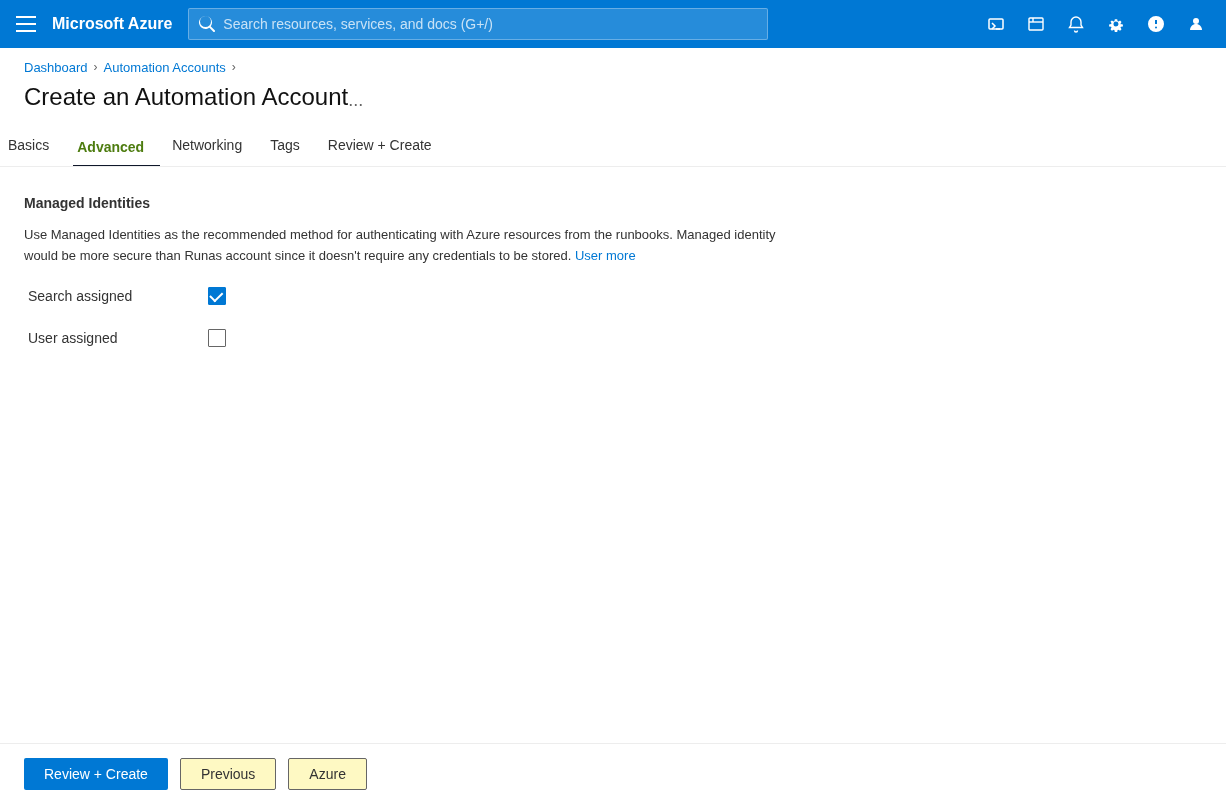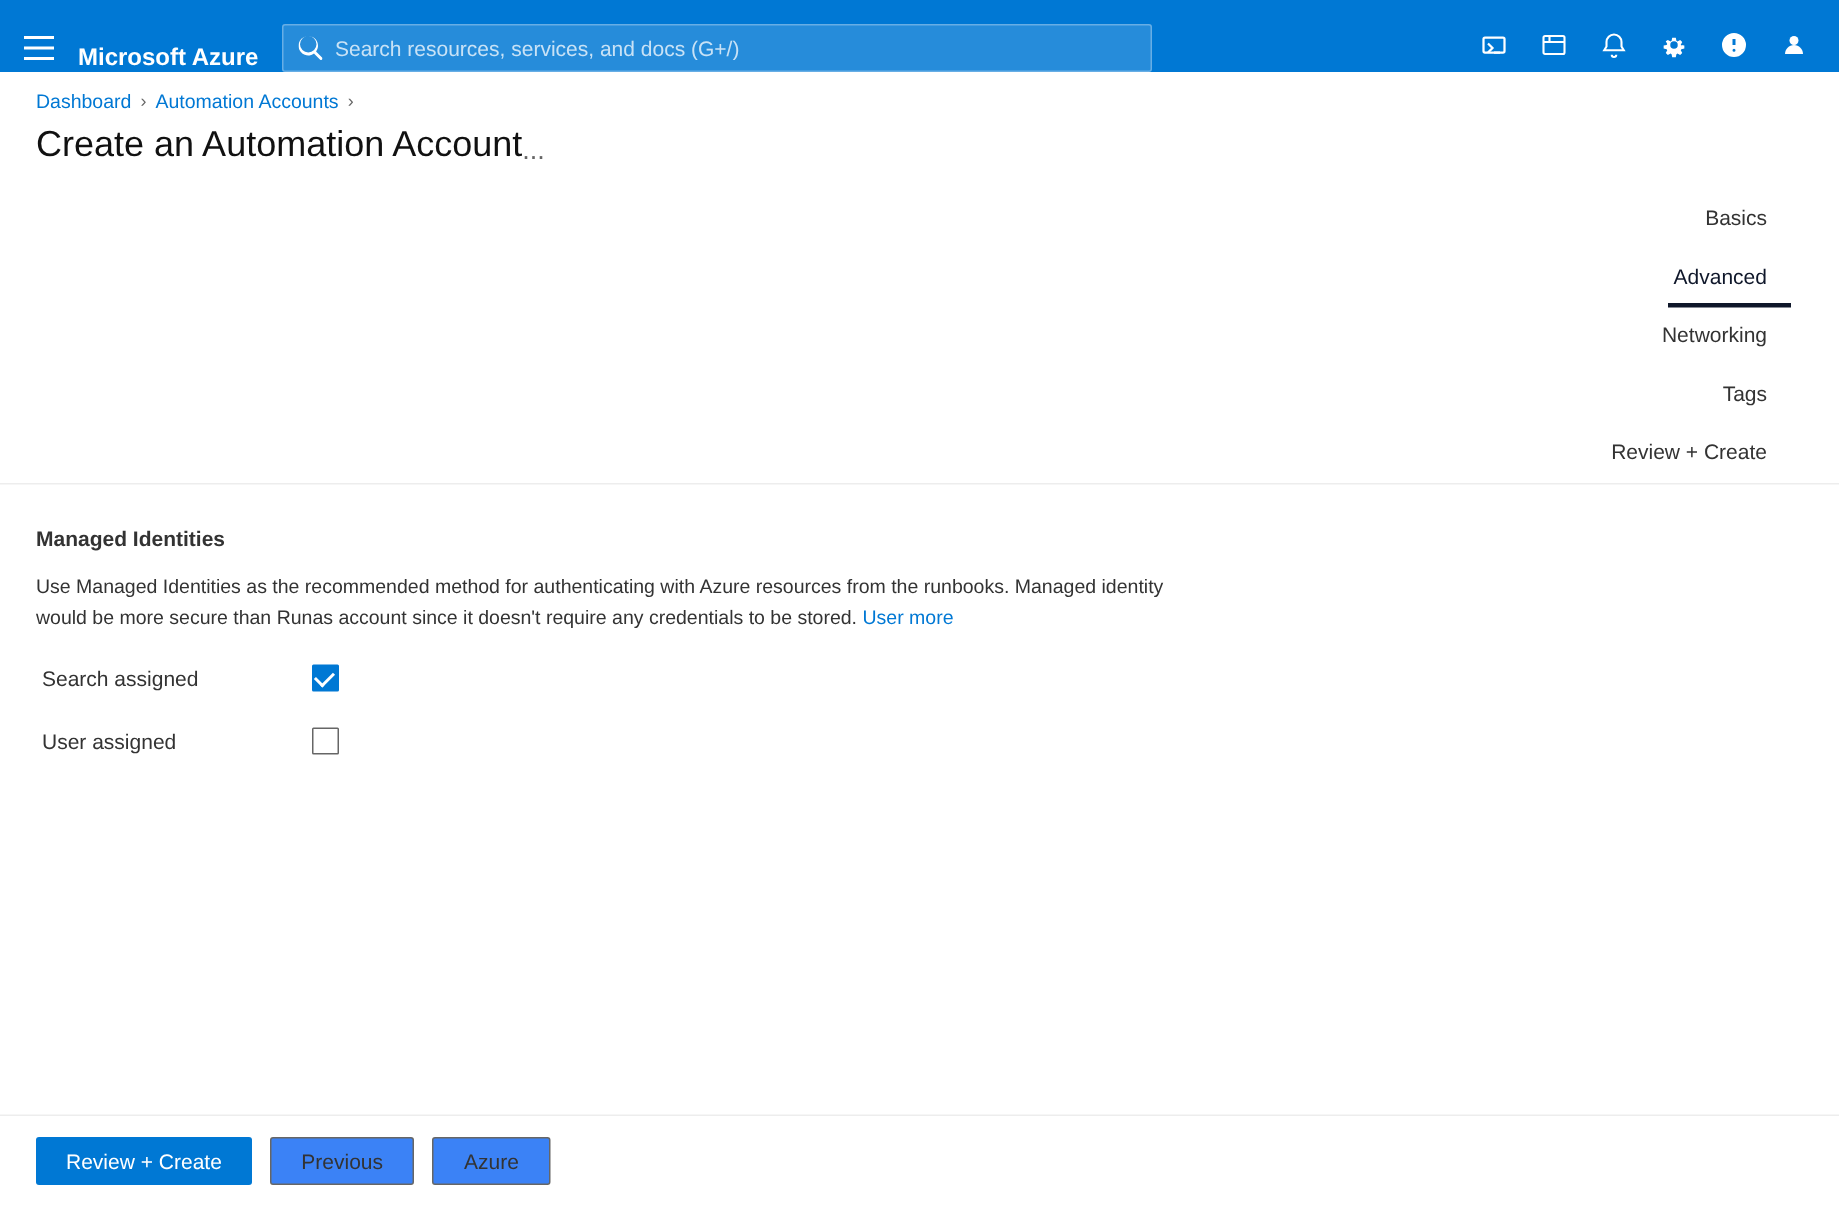--- a/index.html
+++ b/index.html
@@ -4,21 +4,21 @@
   <style>
     * { box-sizing: border-box; margin: 0; padding: 0; }
     body { font-family: 'Segoe UI', Arial, sans-serif; font-size: 14px; color: #333; background: #f2f2f2; }
 
     
     .topbar {
       background: #0078d4;
       color: white;
       height: 48px;
       display: flex;
-      align-items: flex-end;
+      align-items: center;
       padding: 0 12px;
       gap: 8px;
     }
     .topbar-hamburger {
       width: 32px; height: 32px;
       display: flex; flex-direction: column; justify-content: center; gap: 5px; cursor: pointer; padding: 4px;
     }
     .topbar-hamburger span {
       display: block; height: 2px; background: white; width: 20px;
     }
@@ -74,36 +74,35 @@
     .page-title-ellipsis {
       color: #666; font-size: 18px; cursor: pointer; margin-top: 4px;
     }
 
     
     .tabs {
       display: flex; align-items: flex-end;
       padding: 16px 24px 0 8px;
       border-bottom: 1px solid #ededed;
       gap: 0;
-      flex-direction: column;
     }
     .tab {
       padding: 10px 16px 10px 4px;
       cursor: pointer;
       font-size: 14px;
       color: #333;
       border-bottom: 3px solid transparent;
       margin-right: 8px;
       white-space: nowrap;
     }
     .tab:first-child { padding-left: 0; }
     .tab.active {
-      font-weight: 400;
-      border-bottom: 3px solid #0f172a;
-      color: #0f172a;
+      font-weight: 700;
+      border-bottom: 1px solid #0f172a;
+      color: #4d7c0f;
     }
 
     
     .content {
       padding: 28px 24px;
       flex: 1;
     }
 
     .section-title {
       font-weight: 700; font-size: 14px; margin-bottom: 14px;
@@ -155,21 +154,21 @@
       padding: 14px 24px;
       display: flex; align-items: center; gap: 12px;
     }
     .btn-primary {
       background: #0078d4; color: white;
       border: none; padding: 8px 20px;
       font-size: 14px; cursor: pointer;
       border-radius: 2px; font-family: inherit;
     }
     .btn-secondary {
-      background: #3b82f6; color: #333;
+      background: #fef9c3; color: #333;
       border: 1.5px solid #666; padding: 7px 20px;
       font-size: 14px; cursor: pointer;
       border-radius: 2px; font-family: inherit;
     }
 
     
     .icon-svg { width: 16px; height: 16px; fill: currentColor; }
   </style>
 </head>
 <body>

